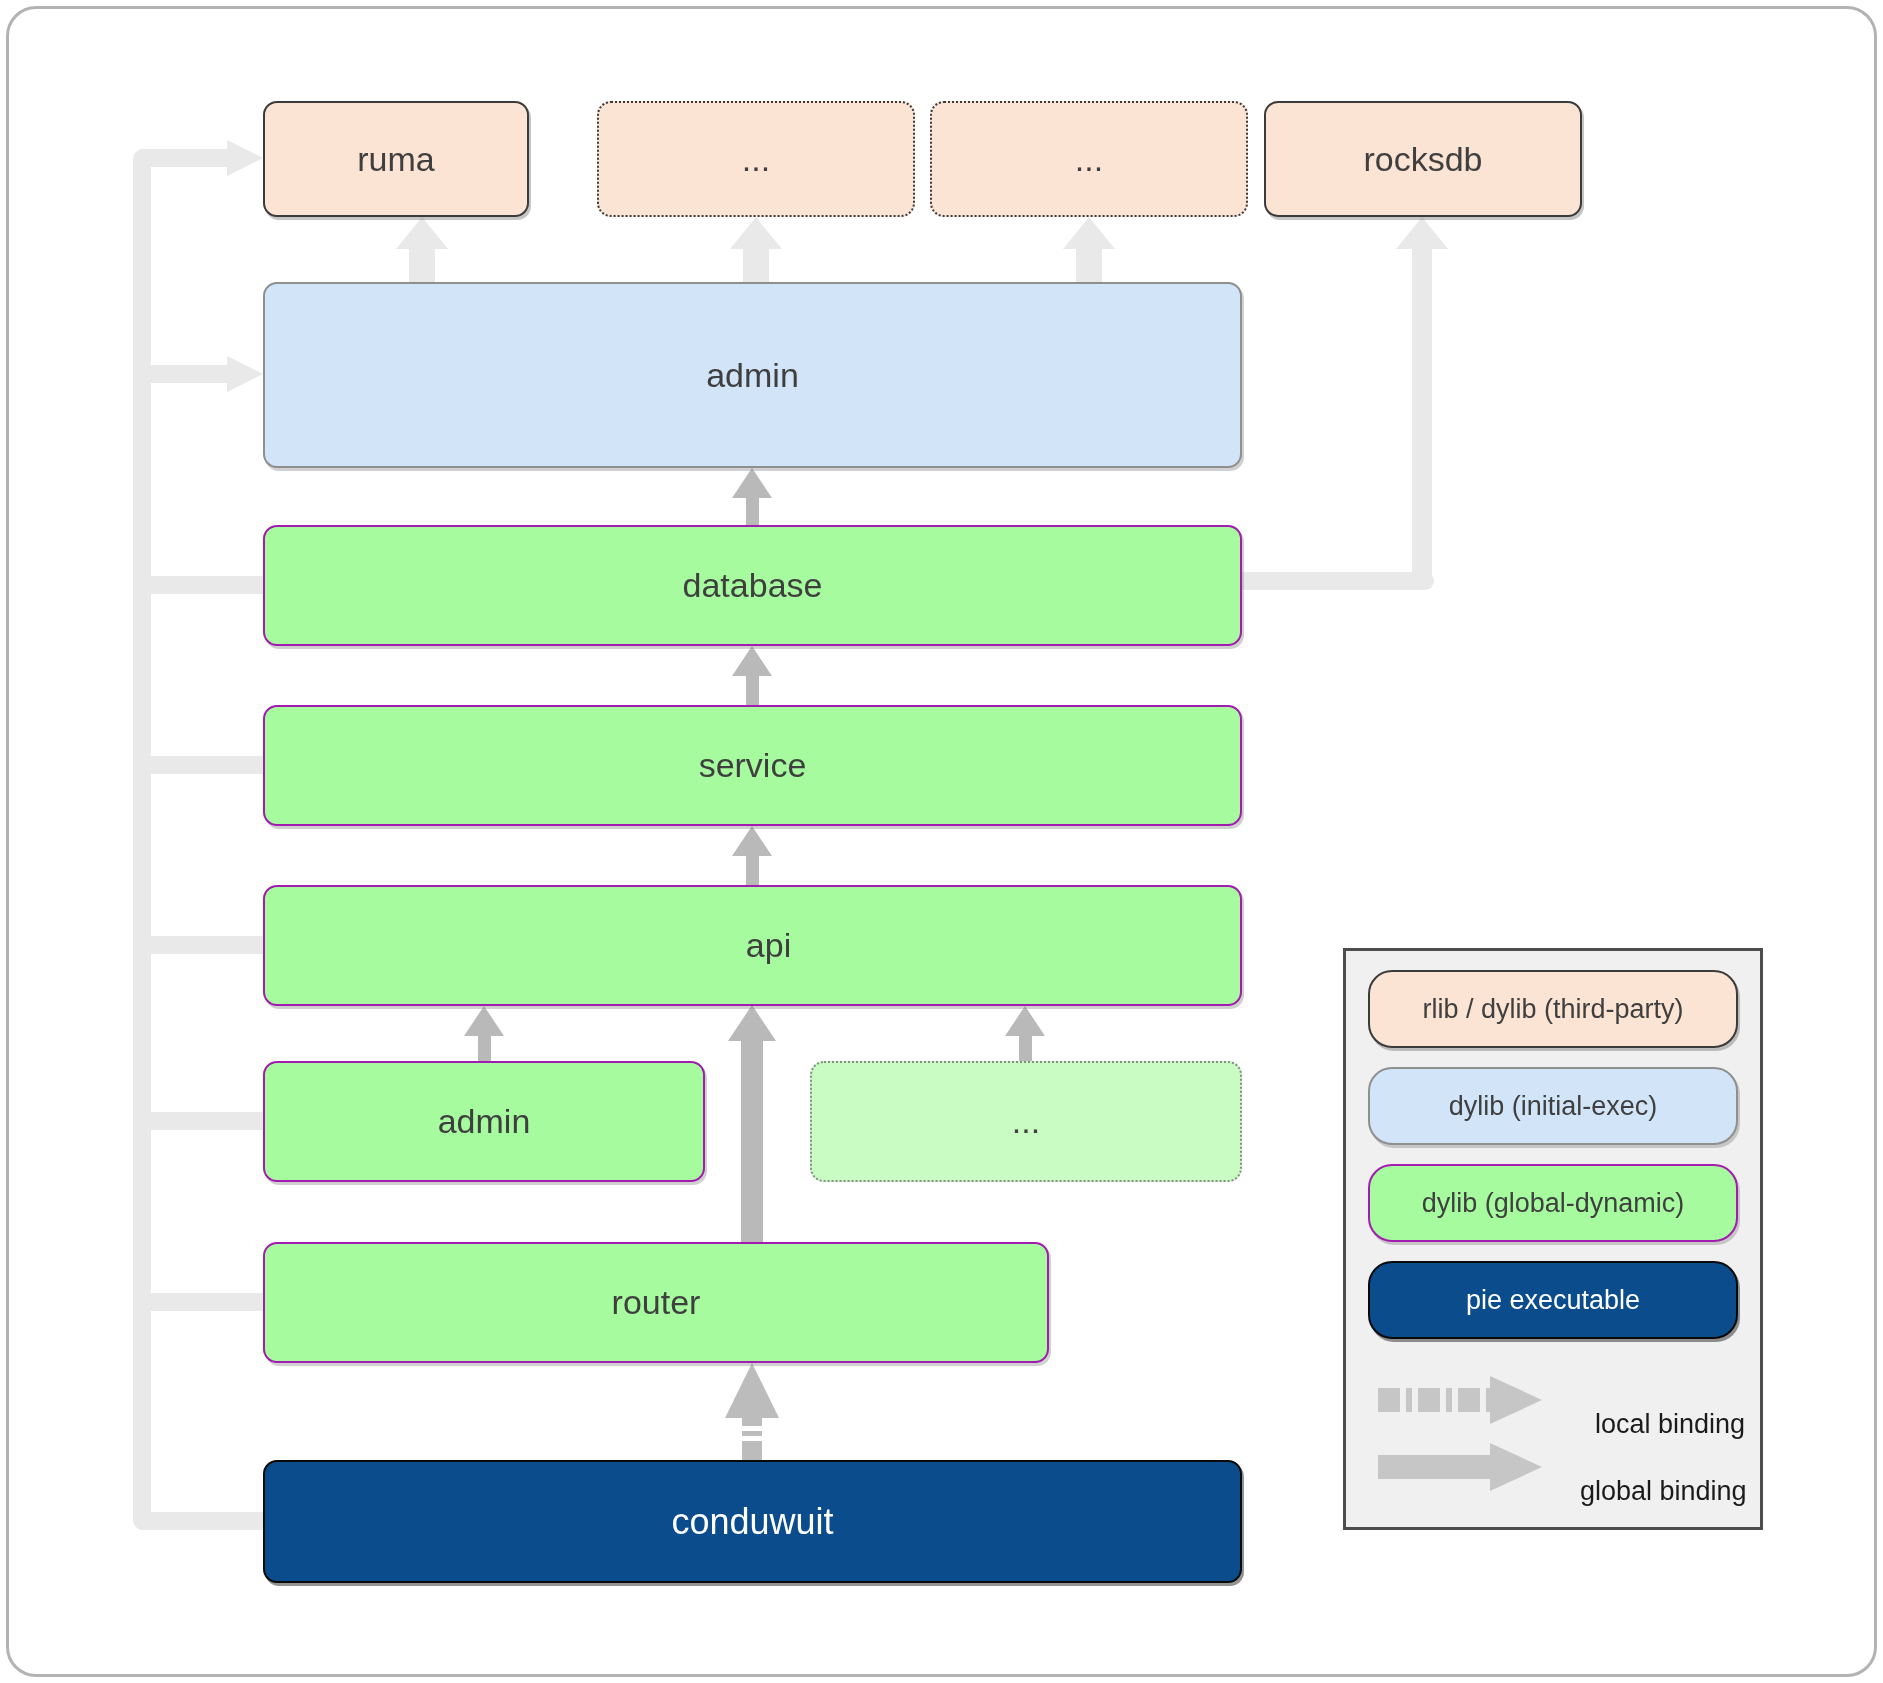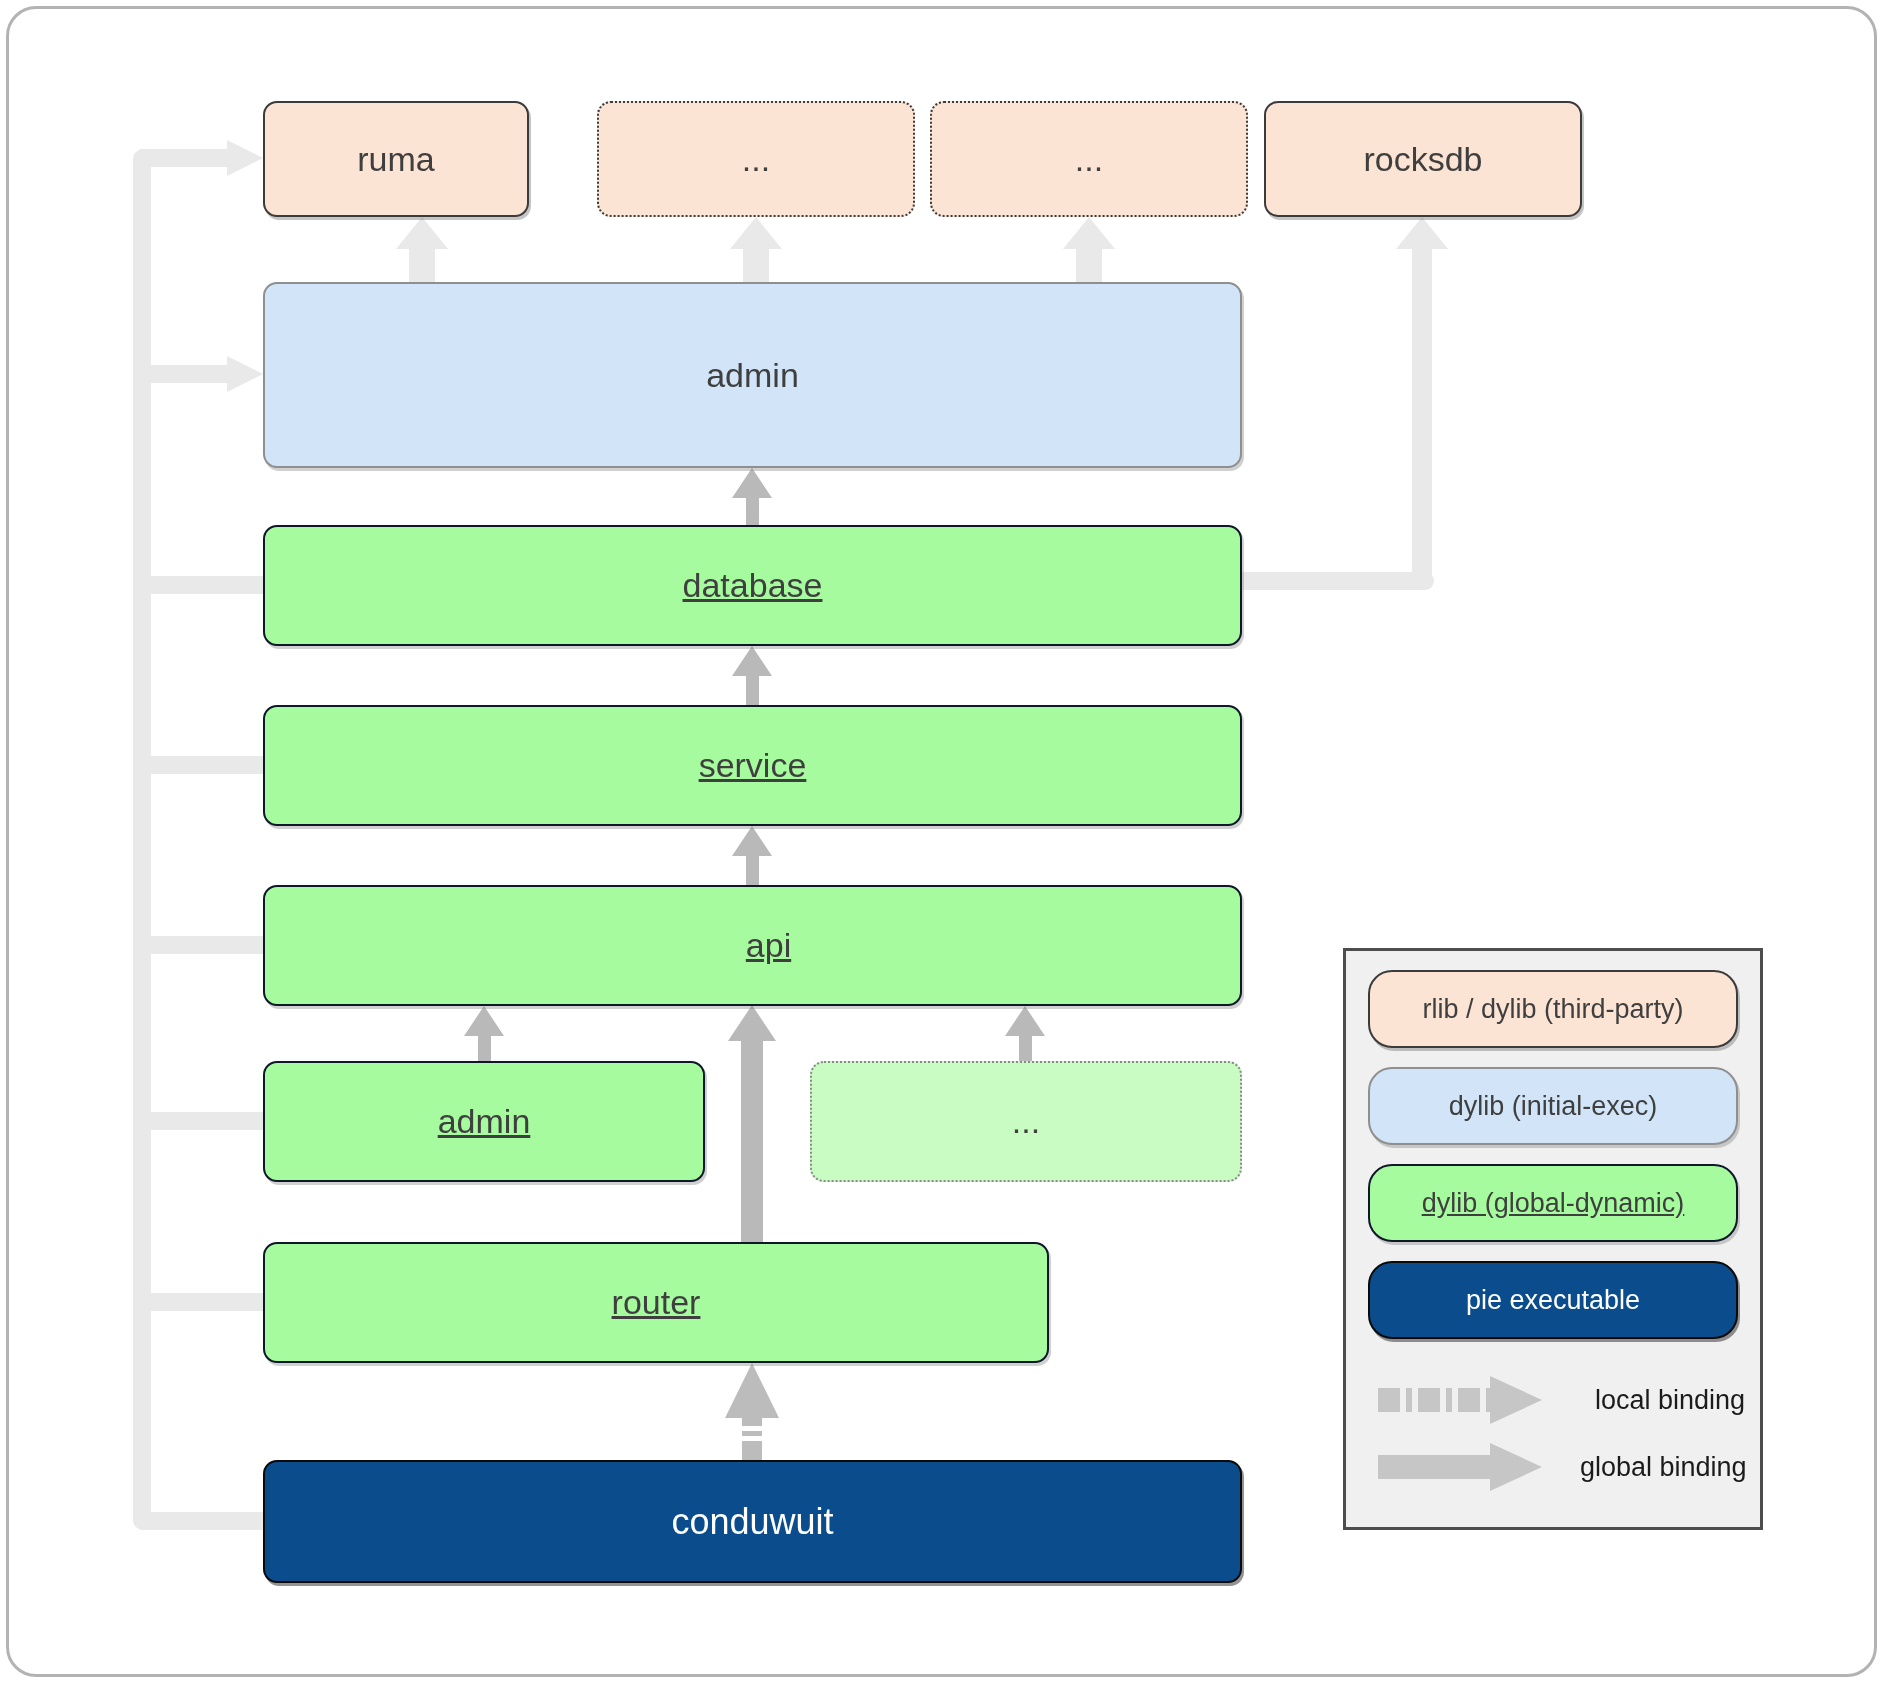--- a/index.html
+++ b/index.html
@@ -24,21 +24,21 @@
     border:3px solid #b3b3b3;border-radius:30px;background:#ffffff;
   }
   
   .node{
     position:absolute;display:flex;align-items:center;justify-content:center;
     font-size:34px;color:var(--text);border-radius:14px;box-sizing:border-box;
   }
   .peach{background:var(--third-party-fill);border:2.5px solid #3b3b3b;box-shadow:2px 3px 0 rgba(90,90,90,.35);}
   .peach-dotted{background:var(--third-party-fill);border:2px dotted #3b3b3b;}
   .blue{background:var(--initial-exec-fill);border:2px solid #8f8f8f;box-shadow:2px 3px 0 rgba(120,120,120,.35);}
-  .green{background:var(--global-dynamic-fill);border:2px solid #0f172a;box-shadow:2px 3px 0 rgba(120,120,120,.35);text-decoration:underline;}
+  .green{background:var(--global-dynamic-fill);border:2px solid #a21caf;box-shadow:2px 3px 0 rgba(120,120,120,.35);}
   .green-dotted{background:var(--global-dynamic-light-fill);border:2px dotted #8a8a8a;}
   .navy{background:var(--pie-fill);border:2.5px solid #0a0a0a;color:#ffffff;box-shadow:2px 3px 0 rgba(40,40,40,.5);}
 
   #n-ruma    {left:263px;top:101px;width:266px;height:116px;}
   #n-dots1   {left:597px;top:101px;width:318px;height:116px;}
   #n-dots2   {left:930px;top:101px;width:318px;height:116px;}
   #n-rocksdb {left:1264px;top:101px;width:318px;height:116px;}
   #n-core    {left:263px;top:282px;width:979px;height:186px;}
   #n-database{left:263px;top:525px;width:979px;height:121px;}
   #n-service {left:263px;top:705px;width:979px;height:121px;}
@@ -70,21 +70,21 @@
   #trunk{left:133px;top:149px;width:18px;height:1381px;border-radius:10px 0 0 10px;}
   
   .legend-panel{
     position:absolute;left:1343px;top:948px;width:420px;height:582px;
     background:var(--legend-bg);border:3px solid #4d4d4d;box-sizing:border-box;
   }
   .legend-item{
     position:absolute;left:1368px;width:370px;height:78px;border-radius:24px;
     display:flex;align-items:center;justify-content:center;font-size:27px;box-sizing:border-box;
   }
-  .legend-label{position:absolute;font-size:27px;color:#1b1b1b;}
+  .legend-label{position:absolute;font-size:27px;color:#1b1b1b;margin-top:24px;}
   .larrow-bar{position:absolute;left:1378px;width:112px;height:24px;background:#c6c6c6;}
   .larrow-bar-dash{
     position:absolute;left:1378px;width:112px;height:24px;
     background:repeating-linear-gradient(90deg,#c6c6c6 0 22px,transparent 22px 28px,#c6c6c6 28px 34px,transparent 34px 40px);
   }
   .larrow-head{position:absolute;left:1490px;width:0;height:0;border-top:24px solid transparent;border-bottom:24px solid transparent;border-left:52px solid #c6c6c6;}
 </style>
 </head>
 <body>
 

